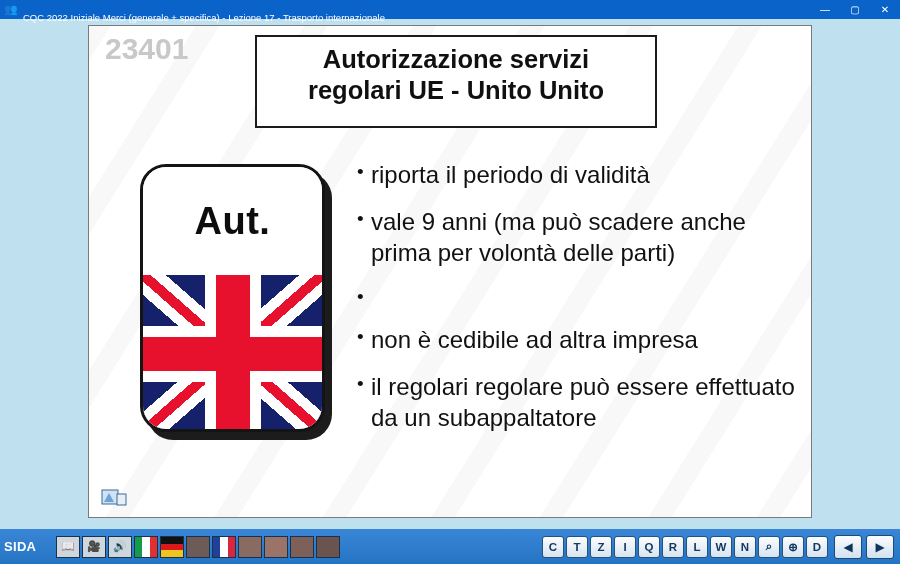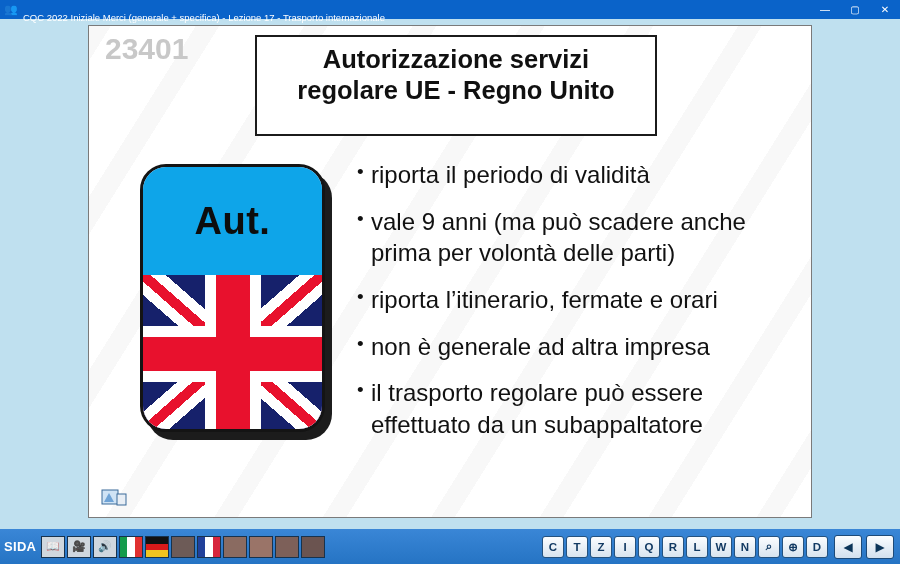--- a/index.html
+++ b/index.html
@@ -76,21 +76,21 @@
     position: absolute; left: 16px; top: 6px;
     font-size: 30px; font-weight: bold;
     color: #c8c8c8;
     letter-spacing: 0px;
   }
 
   #title-box {
     position: absolute;
     left: 166px; top: 9px;
     width: 402px;
-    padding: 7px 12px 28px 12px;
+    padding: 7px 12px 20px 12px;
     background: #ffffff;
     border: 2px solid #1b1b1b;
     text-align: center;
   }
   #title-box .line {
     font-size: 25.5px;
     font-weight: bold;
     color: #101010;
     line-height: 1.22;
     white-space: nowrap;
@@ -135,21 +135,21 @@
     position: absolute; left: 0; top: 0;
     width: 185px; height: 268px;
     border-radius: 26px;
     border: 3px solid #141414;
     background: #fbe2f4;
     overflow: hidden;
   }
   #permit .card-top {
     position: absolute; left: 0; top: 0;
     width: 100%; height: 108px;
-    background: #0ea5e9;
+    background: #ffffff;
     display: flex; align-items: center; justify-content: center;
   }
   #permit .aut {
     font-size: 38px; font-weight: bold; color: #0d0d0d;
     letter-spacing: 0.5px;
   }
   #permit .flag {
     position: absolute; left: 0; top: 108px;
     width: 100%; height: 157px;
     background: #16216b;
@@ -195,21 +195,21 @@
     position: absolute;
     left: 0; bottom: 0;
     width: 900px; height: 35px;
     background: #2f7fd1;
     background: linear-gradient(#3a86d6, #2574c4);
     display: flex; align-items: center;
   }
   #tb-left { display: flex; align-items: center; padding-left: 4px; }
   #tb-left .sida {
     color: #ffffff; font-size: 13px; font-weight: bold;
-    margin-right: 5px; letter-spacing: 0.3px;
+    margin-right: 20px; letter-spacing: 0.3px;
   }
   .tool-sq {
     width: 24px; height: 22px;
     margin-right: 2px;
     border: 1px solid #17324d;
     display: flex; align-items: center; justify-content: center;
     font-size: 11px;
     background: #cfd7de;
     overflow: hidden;
   }
@@ -262,21 +262,21 @@
       <div class="tb-btn close">✕</div>
     </div>
   </div>
 
   <div id="slide-area">
 
     <div id="slide-number">23401</div>
 
     <div id="title-box">
       <div class="line">Autorizzazione servizi</div>
-      <div class="line">regolare UE - Regno Unito</div>
+      <div class="line">regolari UE - Unito Unito</div>
     </div>
 
     <div id="permit">
       <div class="shadow"></div>
       <div class="card">
         <div class="card-top">
           <span class="aut">Aut.</span>
         </div>
         <div class="flag">
           <div class="diag-white"></div>
@@ -293,29 +293,28 @@
       <div class="bullet">
         <span class="dot">•</span>
         <span class="btext">riporta il periodo di validità</span>
       </div>
       <div class="bullet">
         <span class="dot">•</span>
         <span class="btext">vale 9 anni (ma può scadere anche prima per volontà delle parti)</span>
       </div>
       <div class="bullet">
         <span class="dot">•</span>
-        <span class="btext">riporta l’itinerario, fermate e orari</span>
-      </div>
-      <div class="bullet">
-        <span class="dot">•</span>
-        <span class="btext">non è generale ad altra impresa</span>
-      </div>
-      <div class="bullet">
-        <span class="dot">•</span>
-        <span class="btext">il trasporto regolare può essere effettuato da un subappaltatore</span>
+      </div>
+      <div class="bullet">
+        <span class="dot">•</span>
+        <span class="btext">non è cedibile ad altra impresa</span>
+      </div>
+      <div class="bullet">
+        <span class="dot">•</span>
+        <span class="btext">il regolari regolare può essere effettuato da un subappaltatore</span>
       </div>
     </div>
 
     <svg id="slide-logo" viewBox="0 0 26 22">
       <rect x="1" y="3" width="16" height="14" fill="#cfe3f5" stroke="#3a6a99" stroke-width="1"></rect>
       <path d="M3 15 L8 6 L13 15 Z" fill="#6fa3d6"></path>
       <rect x="16" y="7" width="9" height="11" fill="#e8eef5" stroke="#3a6a99" stroke-width="1"></rect>
     </svg>
   </div>
 

